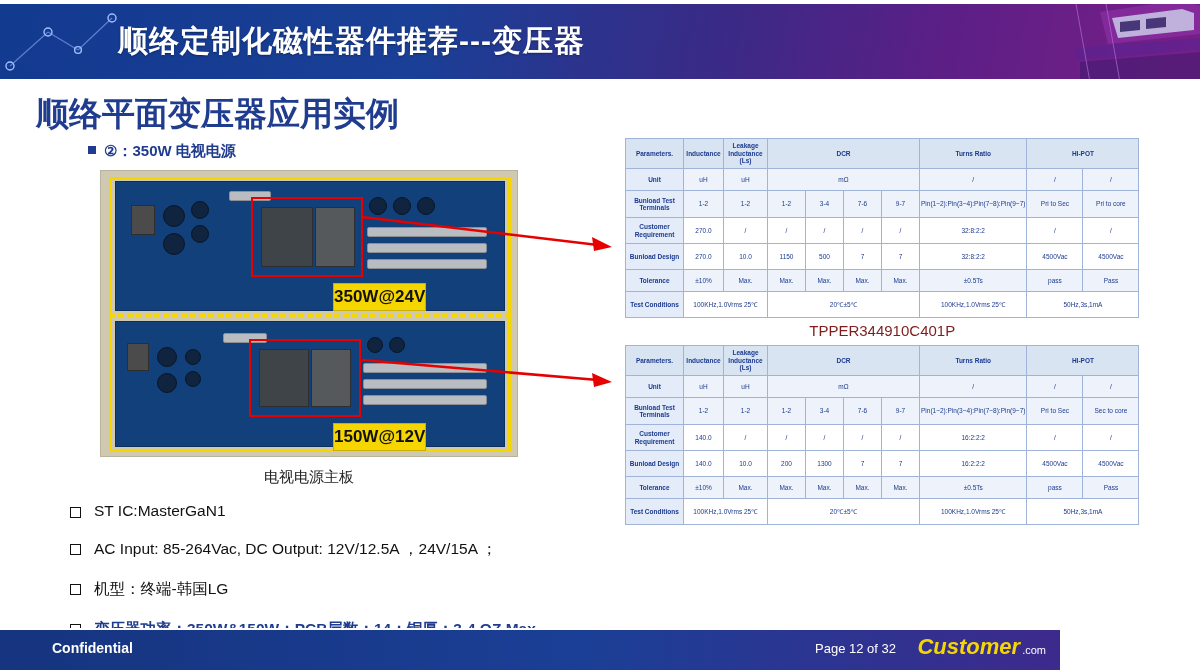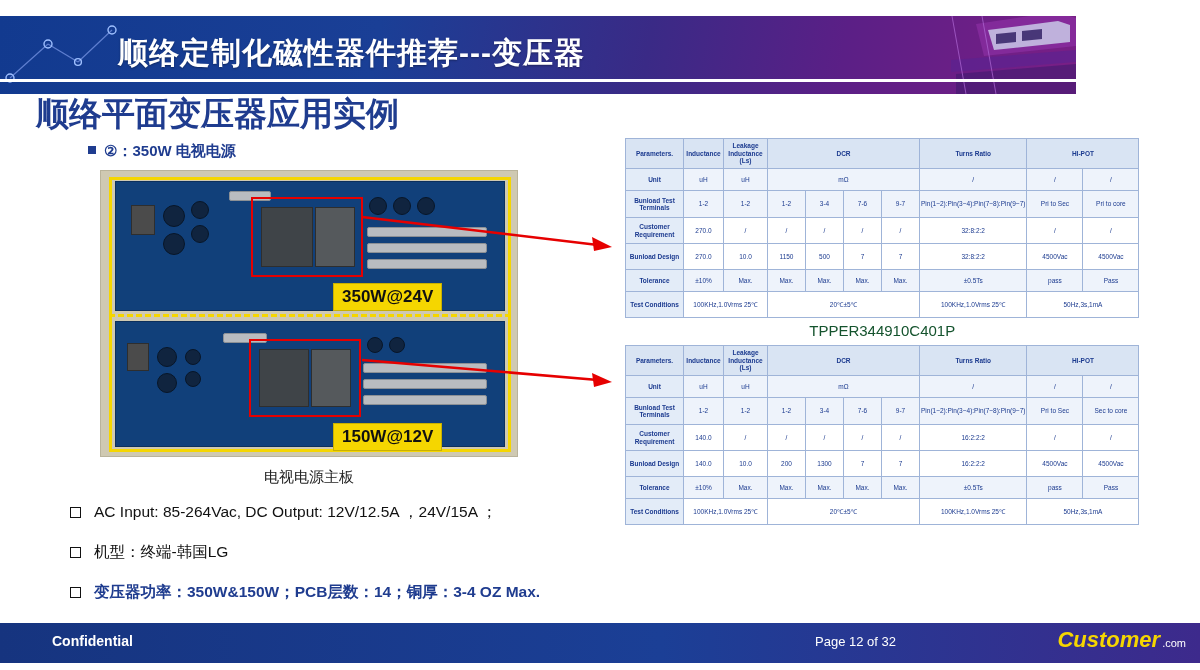--- a/index.html
+++ b/index.html
@@ -6,21 +6,21 @@
   html, body { margin:0; padding:0; }
   body {
     width:1200px; height:670px;
     font-family:"Liberation Sans", sans-serif;
     background:#ffffff;
     overflow:hidden;
     position:relative;
   }
   
   .banner {
-    position:absolute; left:0; top:16px; width:1076px; height:78px;
+    position:absolute; left:0; top:4px; width:1200px; height:78px;
     background:linear-gradient(100deg,#123a8f 0%, #1a3f96 35%, #3a2a86 60%, #5b1f86 78%, #7a1f86 100%);
     overflow:hidden;
   }
   .banner .net {
     position:absolute; left:0; top:0; width:120px; height:78px;
   }
   .banner .train {
     position:absolute; right:0; top:0; width:220px; height:78px;
   }
   .banner-title {
@@ -77,21 +77,21 @@
   }
   .silver {
     position:absolute; background:#b9bcc0; border:1px solid #8c9095;
     border-radius:2px;
   }
   .redbox {
     position:absolute; border:2px solid #e60000;
   }
   .tag {
     position:absolute; background:#f5d600; color:#111;
-    font-weight:bold; font-size:17px; padding:3px 8px;
+    font-weight:bold; font-size:17px; padding:3px 0;
     border:1px solid #c9b000;
   }
   .photo-caption {
     position:absolute; left:100px; top:468px; width:418px;
     text-align:center; color:#222; font-size:15px;
   }
   
   .arrow { position:absolute; }
   
   .spec-list { position:absolute; left:70px; top:502px; width:560px; }
@@ -121,25 +121,25 @@
   }
   tr.hdr td { background:#d9e4f3; font-weight:bold; color:#1b3a8f; height:30px; }
   tr.unit td { background:#eef3fb; }
   tr.term td { background:#eef3fb; height:27px; }
   tr.cust td { background:#ffffff; height:26px; }
   tr.des td  { background:#ffffff; height:26px; }
   tr.tol td  { background:#eef3fb; }
   tr.cond td { background:#ffffff; height:26px; }
   td.lbl { background:#e3ecf8 !important; font-weight:bold; }
   .tbl-caption {
-    text-align:center; font-size:15px; color:#14532d; margin-top:4px;
+    text-align:center; font-size:15px; color:#7f1d1d; margin-top:4px;
   }
   
   .footer {
-    position:absolute; left:0; bottom:7px; width:1200px; height:42px;
+    position:absolute; left:0; bottom:0; width:1060px; height:42px;
     background:linear-gradient(90deg,#16347f 0%, #1b3f96 55%, #3d2a8c 100%);
   }
   .footer .conf {
     position:absolute; left:52px; top:12px; color:#ffffff;
     font-size:14px; font-weight:bold;
   }
   .footer .page {
     position:absolute; left:815px; top:13px; color:#ffffff; font-size:13px;
   }
   .footer .logo {
@@ -236,20 +236,24 @@
   <polygon points="252,52 232,42 234,56" fill="#e60000"></polygon>
 </svg>
 <svg class="arrow" style="left:360px; top:338px; width:260px; height:60px;" viewBox="0 0 260 60">
   <line x1="2" y1="22" x2="238" y2="42" stroke="#e60000" stroke-width="2.5"></line>
   <polygon points="252,44 232,35 234,49" fill="#e60000"></polygon>
 </svg>
 
 <div class="spec-list">
   <div class="spec-row">
     <div class="spec-box"></div>
+    <div class="spec-text">ST  IC:MasterGaN1</div>
+  </div>
+  <div class="spec-row">
+    <div class="spec-box"></div>
     <div class="spec-text">AC Input: 85-264Vac, DC Output:  12V/12.5A ，24V/15A ；</div>
   </div>
   <div class="spec-row">
     <div class="spec-box"></div>
     <div class="spec-text">机型：终端-韩国LG</div>
   </div>
   <div class="spec-row">
     <div class="spec-box"></div>
     <div class="spec-text blue">变压器功率：350W&amp;150W；PCB层数：14；铜厚：3-4 OZ Max.</div>
   </div>

